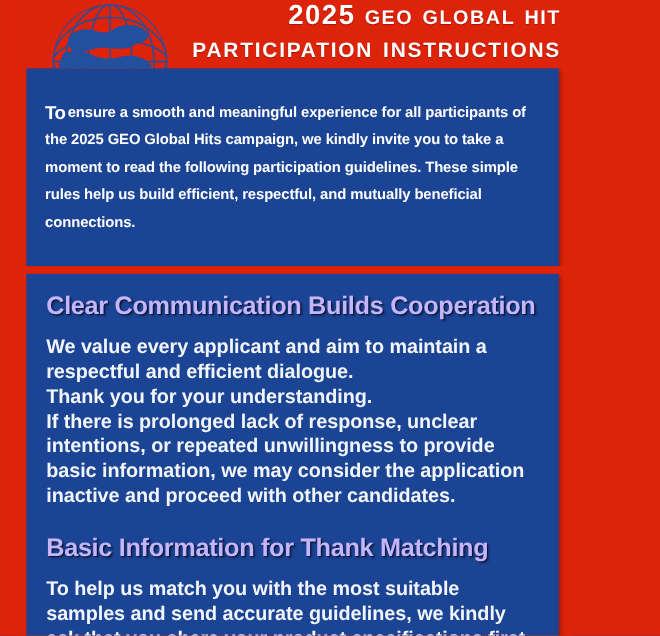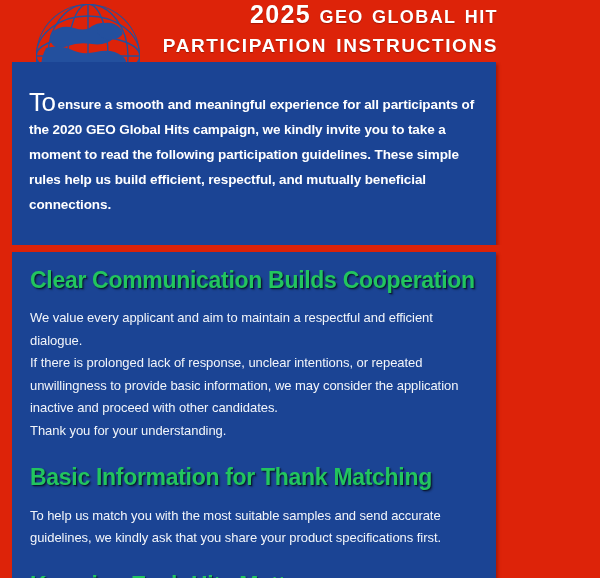--- a/index.html
+++ b/index.html
@@ -15,20 +15,21 @@
     overflow: hidden;
     position: relative;
   }
 
   .poster {
     position: relative;
     width: 508px;
     height: 578px;
     background: #DD2309;
     overflow: hidden;
+    margin-left: 12px;
   }
 
   
   .header {
     position: relative;
     height: 62px;
     background: #DD2309;
     overflow: hidden;
   }
 
@@ -85,22 +86,22 @@
   }
 
   .intro-text {
     color: #FFFFFF;
     font-size: 13.5px;
     font-weight: bold;
     line-height: 25px;
     letter-spacing: -0.1px;
   }
   .intro-text .dropcap {
-    font-size: 26px;
-    font-weight: normal;
+    font-size: 17px;
+    font-weight: bold;
     letter-spacing: -0.5px;
     line-height: 1;
     vertical-align: -2px;
     padding-right: 2px;
   }
 
   .gap {
     height: 7px;
     background: #DD2309;
   }
@@ -110,34 +111,34 @@
   }
 
   .section {
     margin-bottom: 2px;
   }
   .section + .section {
     margin-top: 22px;
   }
 
   .section-heading {
-    color: #22c55e;
+    color: #c4b5fd;
     font-size: 23px;
     font-weight: bold;
     letter-spacing: -0.3px;
     line-height: 1.15;
     margin: 0 0 14px 0;
     text-shadow: 1px 1px 1px rgba(0,0,0,0.55),
                  2px 2px 2px rgba(0,0,0,0.30);
   }
 
   .section-body {
     color: #F2F5FA;
-    font-size: 13px;
-    font-weight: normal;
+    font-size: 18px;
+    font-weight: bold;
     line-height: 22.5px;
     letter-spacing: -0.05px;
   }
   .section-body .line {
     display: block;
   }
 
   .section-last .section-heading {
     margin-bottom: 0;
   }
@@ -178,33 +179,33 @@
     </div>
 
     <div class="header-titles">
       <div class="title-line1">2025 GEO Global Hit</div>
       <div class="title-line2">Participation Instructions</div>
     </div>
 
   </div>
 
   <div class="panel intro-panel">
-    <p class="intro-text"><span class="dropcap">To</span><span>ensure a smooth and meaningful experience for all participants of the 2020 GEO Global Hits campaign, we kindly invite you to take a moment to read the following participation guidelines. These simple rules help us build efficient, respectful, and mutually beneficial connections.</span></p>
+    <p class="intro-text"><span class="dropcap">To</span><span>ensure a smooth and meaningful experience for all participants of the 2025 GEO Global Hits campaign, we kindly invite you to take a moment to read the following participation guidelines. These simple rules help us build efficient, respectful, and mutually beneficial connections.</span></p>
   </div>
 
   <div class="gap"></div>
 
   <div class="panel main-panel">
 
     <div class="section">
       <h2 class="section-heading">Clear Communication Builds Cooperation</h2>
       <div class="section-body">
         <span class="line">We value every applicant and aim to maintain a respectful and efficient dialogue.</span>
+        <span class="line">Thank you for your understanding.</span>
         <span class="line">If there is prolonged lack of response, unclear intentions, or repeated unwillingness to provide basic information, we may consider the application inactive and proceed with other candidates.</span>
-        <span class="line">Thank you for your understanding.</span>
       </div>
     </div>
 
     <div class="section">
       <h2 class="section-heading">Basic Information for Thank Matching</h2>
       <div class="section-body">
         <span class="line">To help us match you with the most suitable samples and send accurate guidelines, we kindly ask that you share your product specifications first.</span>
       </div>
     </div>
 

